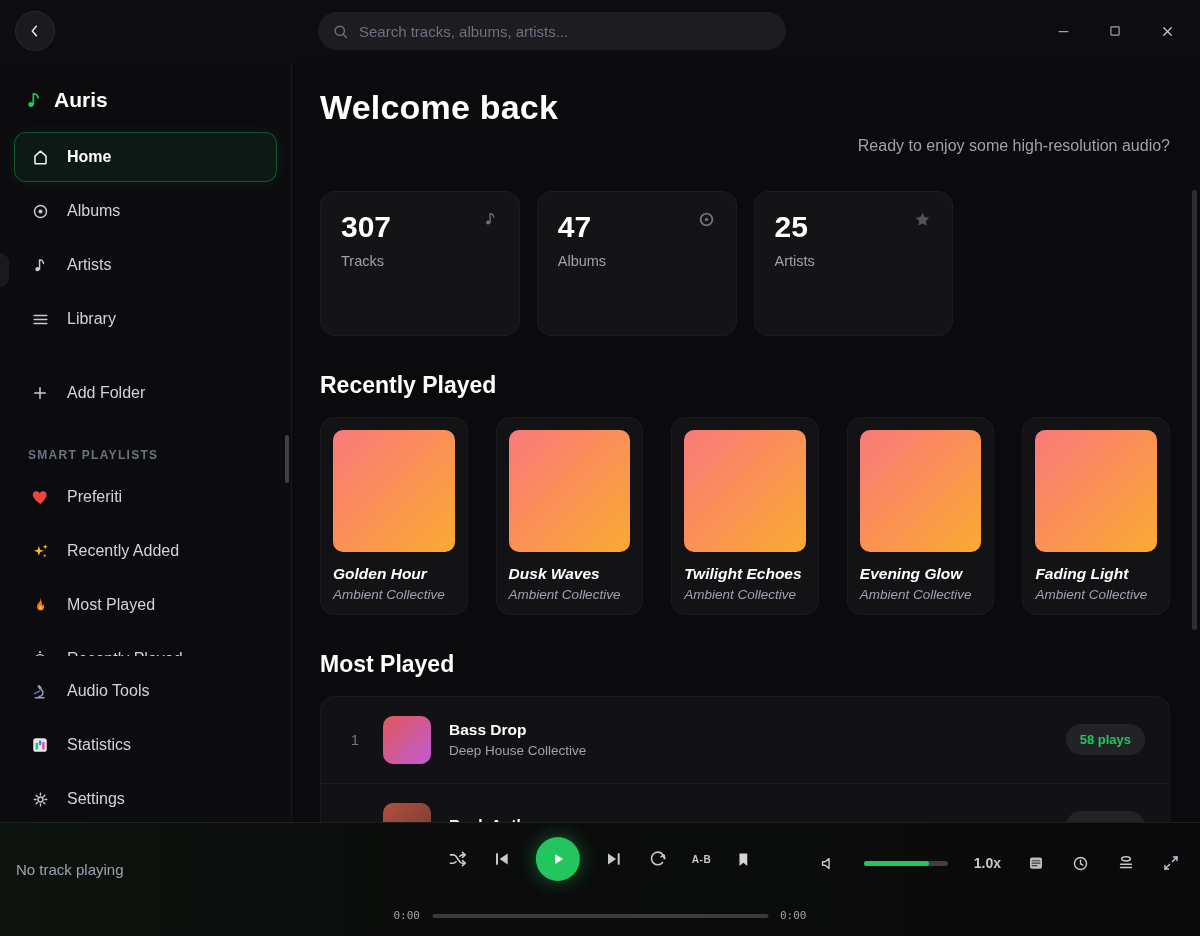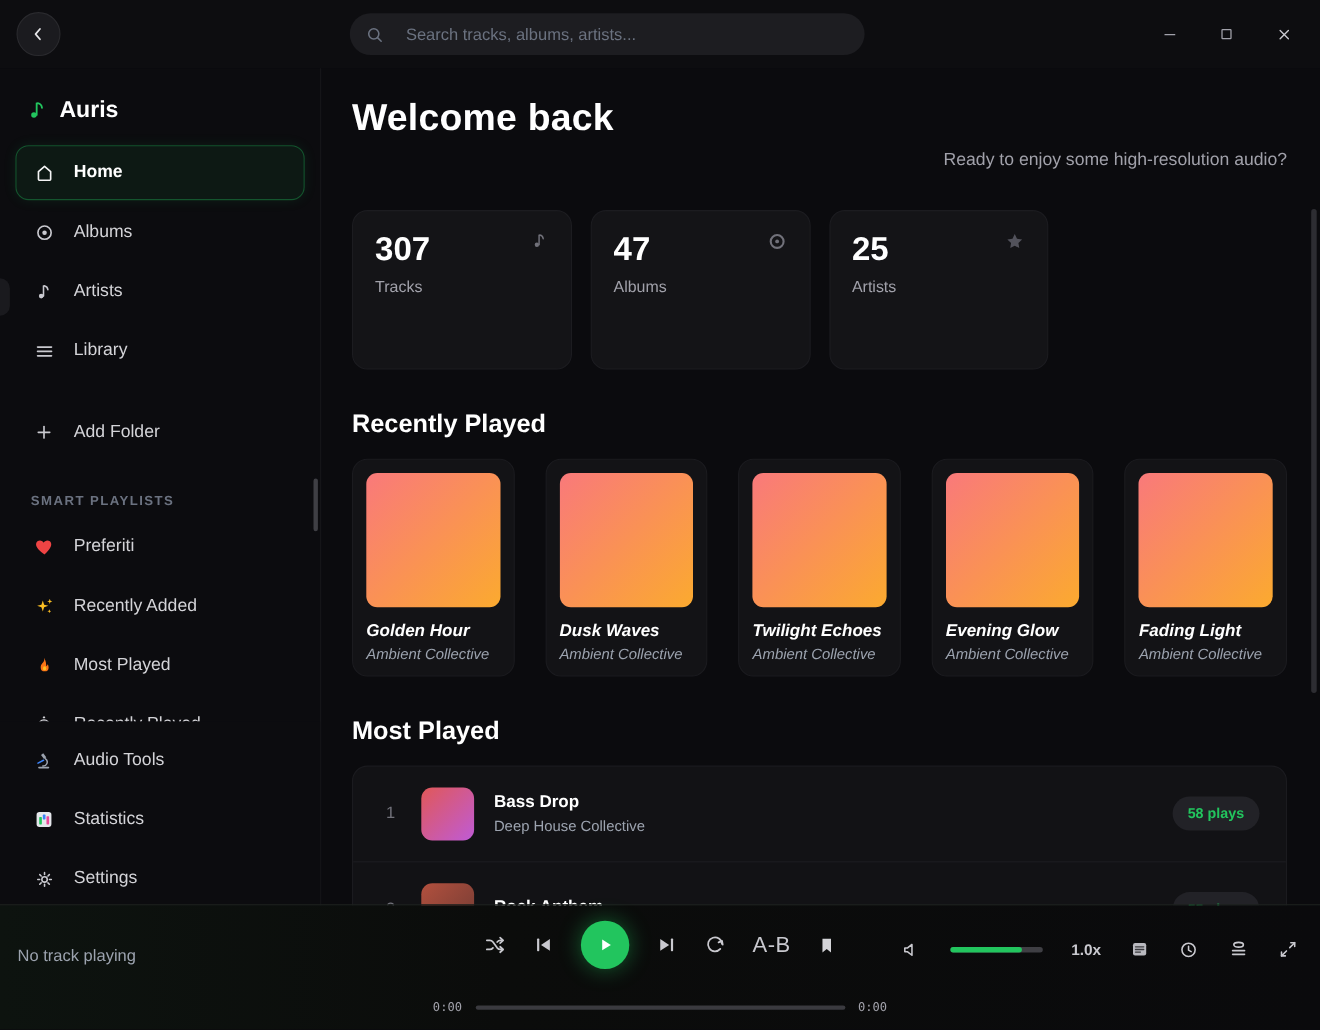--- a/index.html
+++ b/index.html
@@ -8,21 +8,21 @@
     font-family:"Liberation Sans","DejaVu Sans",sans-serif;
     background:#0b0b0e; color:#fff; position:relative;
   }
   svg { display:block; }
 
   
   .topbar { position:absolute; top:0; left:0; width:1200px; height:62px; background:#0d0d10; }
   .back-btn { position:absolute; left:15px; top:11px; width:40px; height:40px; border-radius:50%;
     background:#1b1b1f; border:1px solid #2a2a2e; display:flex; align-items:center; justify-content:center; cursor:pointer; }
   .searchbar { position:absolute; left:318px; top:12px; width:468px; height:38px; border-radius:19px;
-    background:#1d1d21; display:flex; align-items:center; padding:0 14px; gap:20px; }
+    background:#1d1d21; display:flex; align-items:center; padding:0 14px; gap:10px; }
   .searchbar input { flex:1; background:transparent; border:none; outline:none; color:#d4d4d8; font-size:15px;
     font-family:"Liberation Sans","DejaVu Sans",sans-serif; }
   .searchbar input::placeholder { color:#6b7280; }
   .win-controls { position:absolute; right:20px; top:0; height:62px; display:flex; align-items:center; gap:26px; }
   .win-btn { width:26px; height:26px; display:flex; align-items:center; justify-content:center; color:#a1a1aa; cursor:pointer; }
 
   
   .sidebar { position:absolute; top:62px; left:0; width:292px; height:783px; background:#0c0c0f;
     border-right:1px solid #17171a; }
   .logo-row { display:flex; align-items:center; gap:10px; padding:26px 24px 20px 24px; }
@@ -68,21 +68,21 @@
   .plays-pill { background:#222227; border-radius:999px; padding:8px 14px; font-size:13px; font-weight:600; color:#22c55e; }
 
   
   .player { position:absolute; left:0; bottom:0; width:1200px; height:114px;
     background:linear-gradient(90deg,#0d130f 0%,#0b0c0b 38%,#0a0a0c 100%);
     border-top:1px solid #1d211e; }
   .np-status { position:absolute; left:16px; top:38px; font-size:15px; color:#9ca3af; }
   .controls { position:absolute; left:50%; top:14px; transform:translateX(-50%);
     display:flex; align-items:center; gap:24px; }
   .ctl { color:#c9c9cf; cursor:pointer; display:flex; align-items:center; justify-content:center; }
-  .ab { font-size:20px; font-weight:400; letter-spacing:.5px; color:#c9c9cf; cursor:pointer; }
+  .ab { font-size:10px; font-weight:700; letter-spacing:.5px; color:#c9c9cf; cursor:pointer; }
   .play-btn { width:44px; height:44px; border-radius:50%; background:#22c55e;
     box-shadow:0 0 20px rgba(34,197,94,.45); display:flex; align-items:center; justify-content:center; cursor:pointer; }
   .progress-row { position:absolute; left:50%; bottom:14px; transform:translateX(-50%);
     display:flex; align-items:center; gap:12px; }
   .ptime { font-family:"DejaVu Sans Mono",monospace; font-size:11px; color:#a1a1aa; }
   .ptrack { width:336px; height:4px; border-radius:2px; background:#3a3a3f; cursor:pointer; }
   .right-cluster { position:absolute; right:20px; top:30px; display:flex; align-items:center; gap:26px; }
   .vol-track { width:84px; height:5px; border-radius:3px; background:#3f3f44; position:relative; cursor:pointer; }
   .vol-fill { position:absolute; left:0; top:0; height:100%; border-radius:3px; background:#22c55e; }
   .speed { font-size:14px; font-weight:700; color:#c9c9cf; cursor:pointer; }

